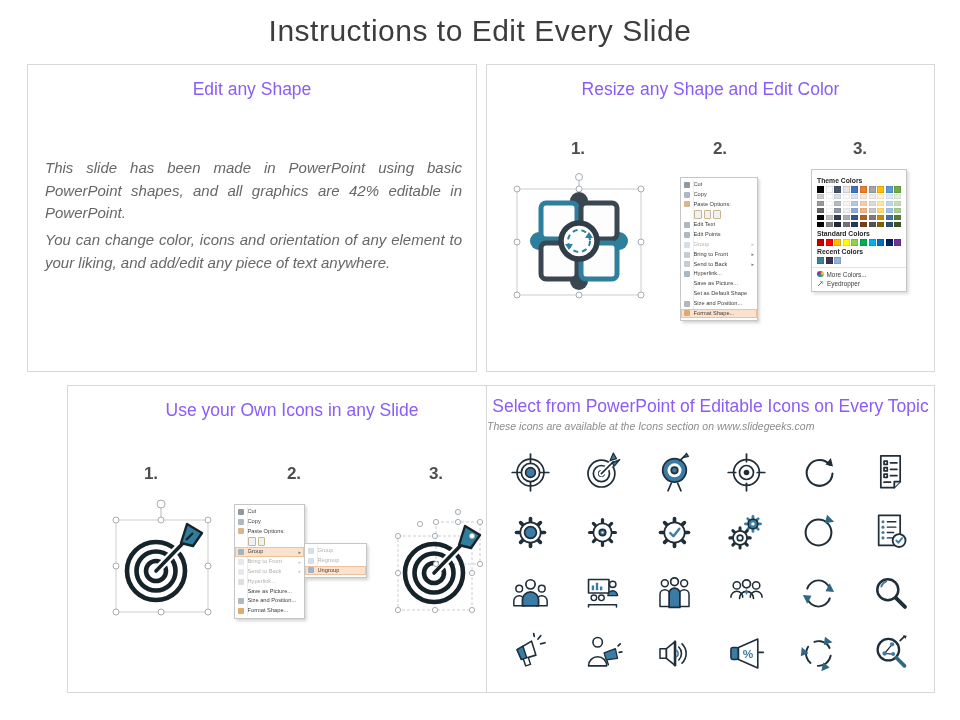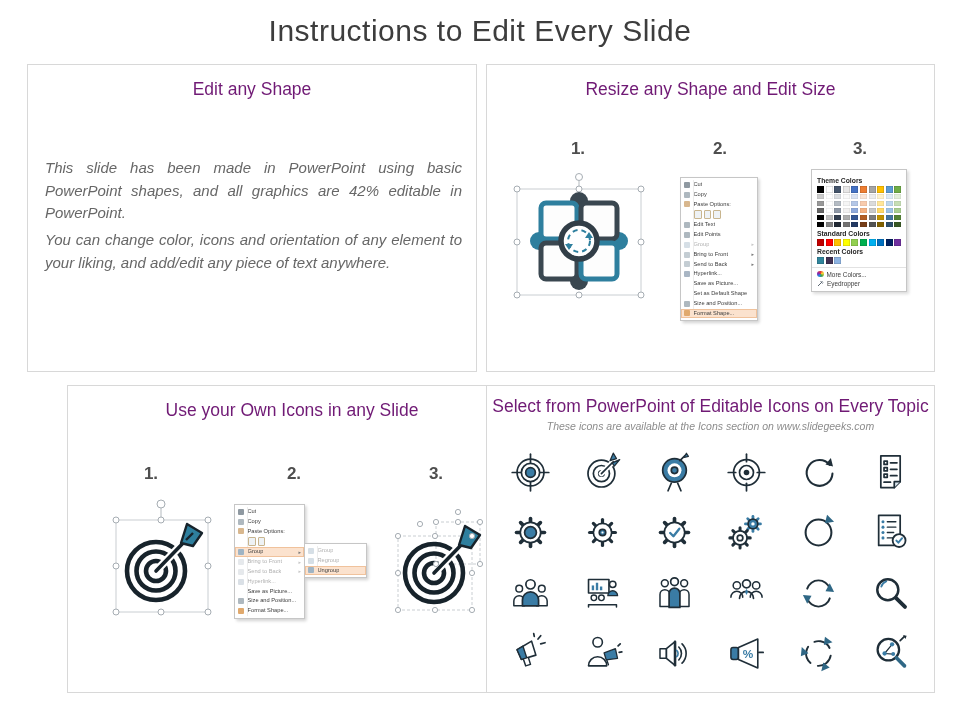--- a/index.html
+++ b/index.html
@@ -7,23 +7,23 @@
     font-family:"Liberation Sans", sans-serif; }
   .slide { position:relative; width:960px; height:720px; background:#fff; }
   .slide-title { position:absolute; top:14px; left:0; right:0; text-align:center;
     font-size:30px; color:#3d3d3d; letter-spacing:.5px; }
   .panel { position:absolute; background:#fff; border:1px solid #d8d8d8; }
   .p1 { left:27px;  top:64px;  width:450px; height:308px; }
   .p2 { left:486px; top:64px;  width:449px; height:308px; }
   .p3 { left:27px;  top:385px; width:450px; height:308px;margin-left:40px; }
   .p4 { left:486px; top:385px; width:449px; height:308px; }
   .panel-title { position:absolute; top:14px; left:0; right:0; text-align:center;
-    font-size:17.5px; color:#701a75; }
+    font-size:17.5px; color:#8b5cf6; }
   .p4 .panel-title { top:10px; }
-  .panel-subtitle { position:absolute; top:34px; left:0; right:0; text-align:center;
+  .panel-subtitle { position:absolute; top:34px; left:0; right:0; text-align:left;
     font-style:italic; font-size:10.5px; color:#8c8c8c; }
   .body-para { position:absolute; left:17px; right:14px; font-style:italic;
     font-size:15px; color:#676767; text-align:justify; line-height:1.5; }
   .para1 { top:92px; } .para2 { top:164px; }
   .steps span { position:absolute; transform:translateX(-50%); font-weight:700;
     font-size:17px; color:#4e4e4e; }
   .steps-p2 span { top:74px; } .steps-p3 span { top:78px; }
   .steps-p2 span:nth-child(1){left:91px} .steps-p2 span:nth-child(2){left:233px} .steps-p2 span:nth-child(3){left:373px}
   .steps-p3 span:nth-child(1){left:83px} .steps-p3 span:nth-child(2){left:226px} .steps-p3 span:nth-child(3){left:368px}
   .graphic { position:absolute; }
@@ -71,21 +71,21 @@
 <div class="slide">
   <div class="slide-title">Instructions to Edit Every Slide</div>
 
   <section class="panel p1">
     <div class="panel-title">Edit any Shape</div>
     <p class="body-para para1">This slide has been made in PowerPoint using basic PowerPoint shapes, and all graphics are 42% editable in PowerPoint.</p>
     <p class="body-para para2">You can change color, icons and orientation of any element to your liking, and add/edit any piece of text anywhere.</p>
   </section>
 
   <section class="panel p2">
-    <div class="panel-title">Resize any Shape and Edit Size</div>
+    <div class="panel-title">Resize any Shape and Edit Color</div>
     <div class="steps steps-p2" id="steps-p2">
         <span>1.</span>
         <span>2.</span>
         <span>3.</span>
       </div>
 
     <svg class="graphic shape-graphic" width="152" height="150" viewBox="0 0 152 150" fill="none">
       <line x1="76" y1="12" x2="76" y2="20" stroke="#b4babf"></line>
       <circle cx="76" cy="8" r="3.5" fill="#fff" stroke="#a6adb3"></circle>
       <rect x="14" y="20" width="124" height="106" stroke="#c9ced2"></rect>

